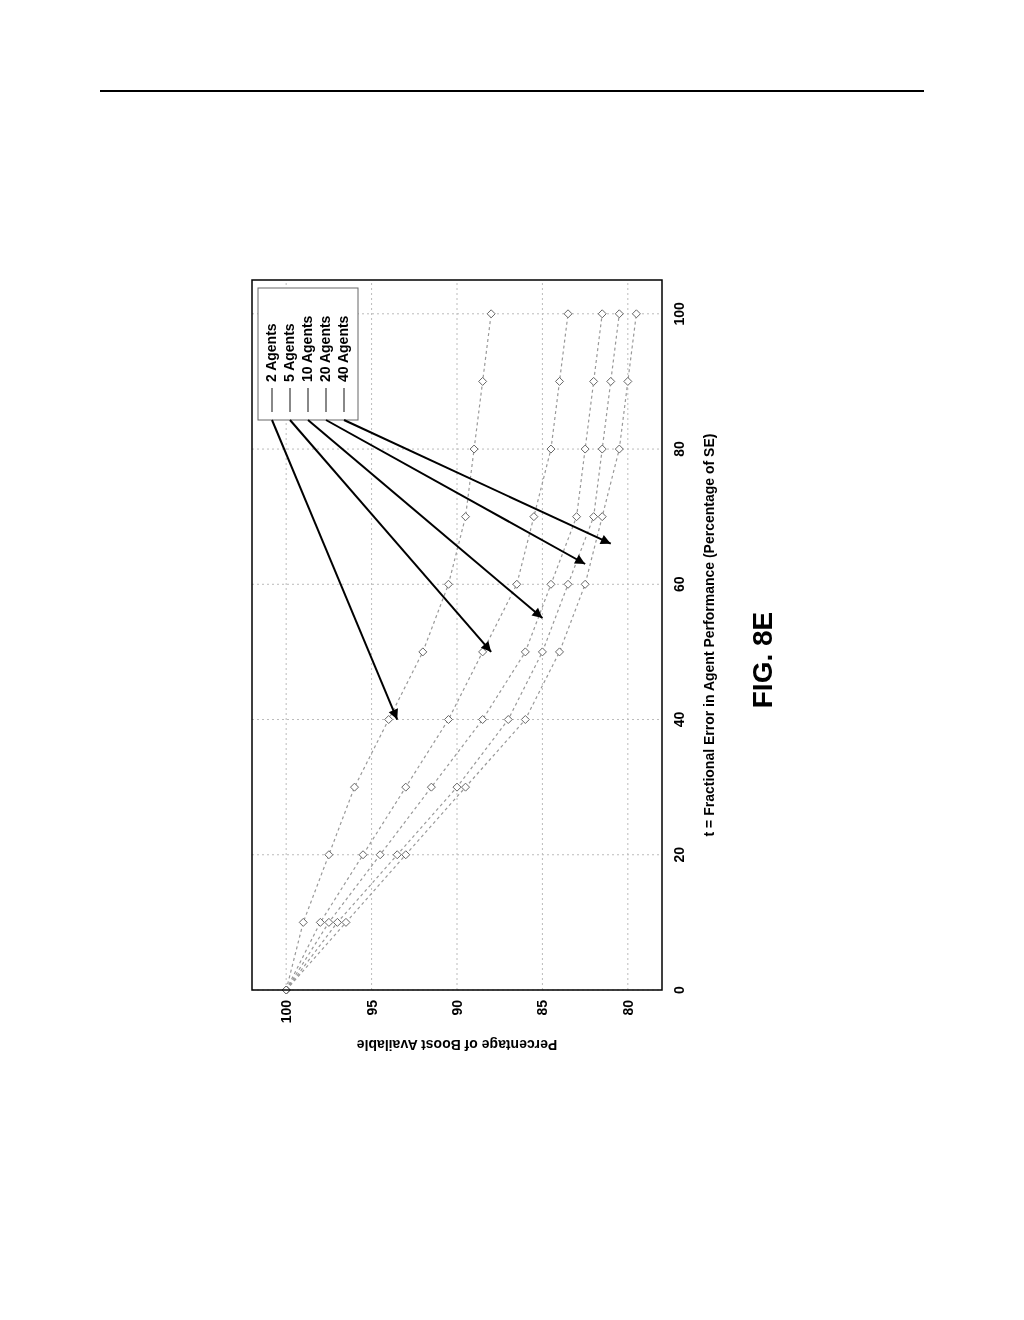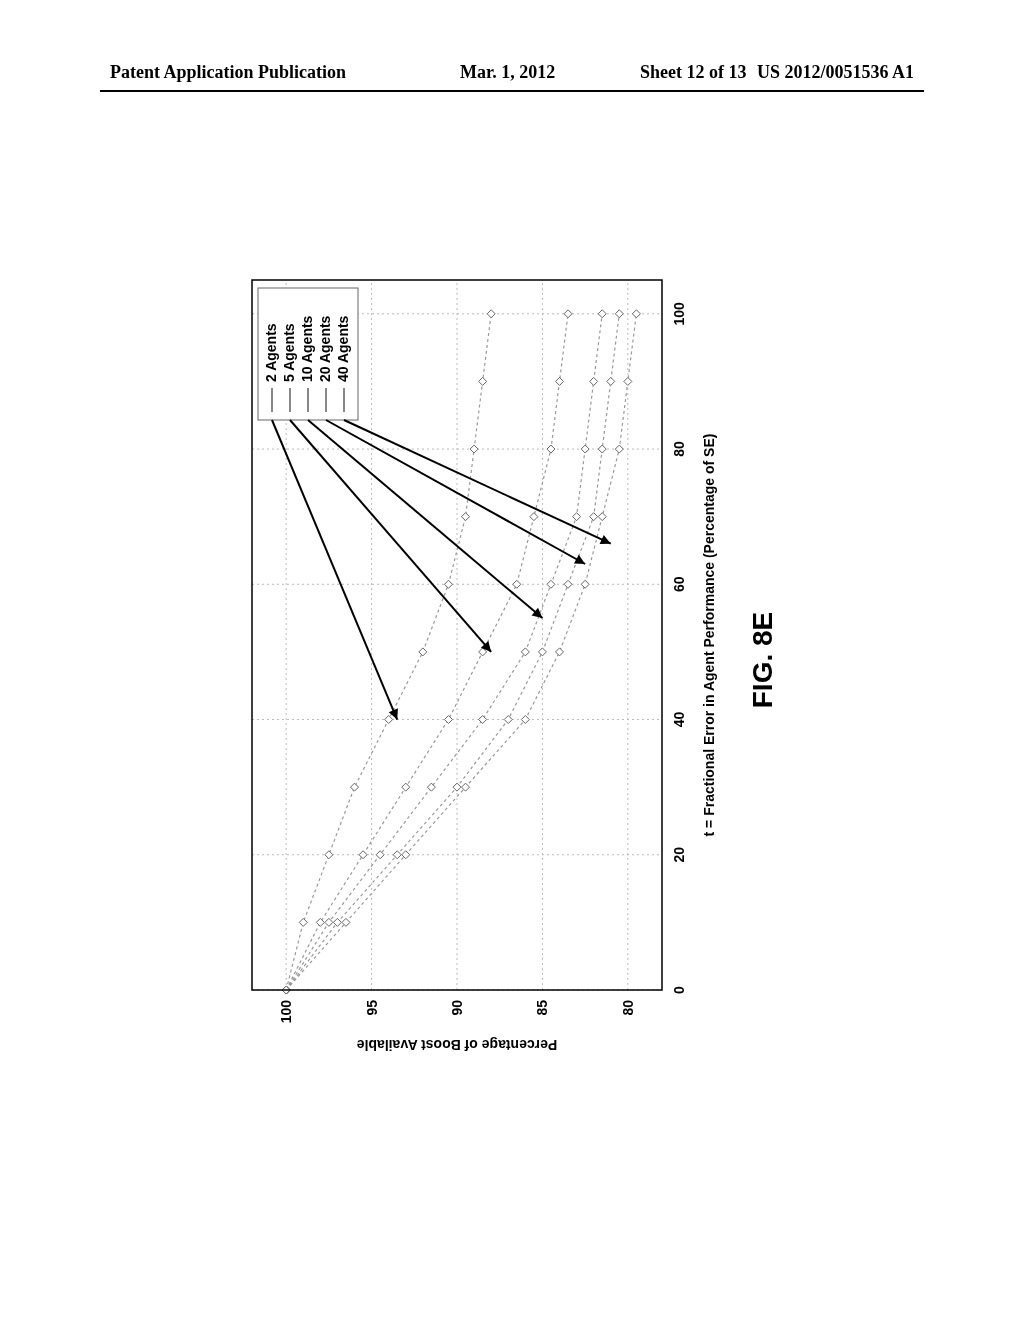--- a/index.html
+++ b/index.html
@@ -128,26 +128,20 @@
     fill: none;
     stroke: #000;
     stroke-width: 1.5;
   }
 </style>
 </head>
 <body>
 
 <div class="page">
 
-  <div class="header">
-    <span class="header-left">Patent Application Publication</span>
-    <span class="header-mid">Mar. 1, 2012</span>
-    <span class="header-sheet">Sheet 12 of 13</span>
-    <span class="header-right">US 2012/0051536 A1</span>
-  </div>
   <div class="hr"></div>
 
   <div class="chart-wrap">
     <div class="chart-inner">
       <svg id="chart" width="800" height="500">
           <line x1="70" y1="20" x2="70" y2="430" class="grid-line"></line>
           <line x1="205.23809523809524" y1="20" x2="205.23809523809524" y2="430" class="grid-line"></line>
           <line x1="340.4761904761905" y1="20" x2="340.4761904761905" y2="430" class="grid-line"></line>
           <line x1="475.71428571428567" y1="20" x2="475.71428571428567" y2="430" class="grid-line"></line>
           <line x1="610.952380952381" y1="20" x2="610.952380952381" y2="430" class="grid-line"></line>

